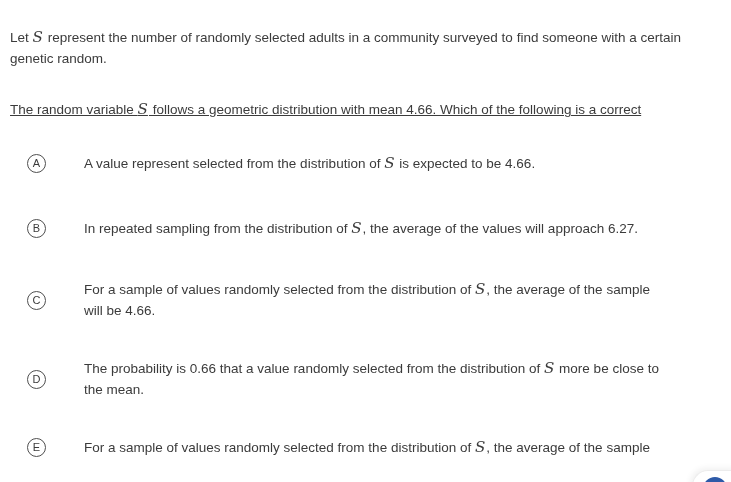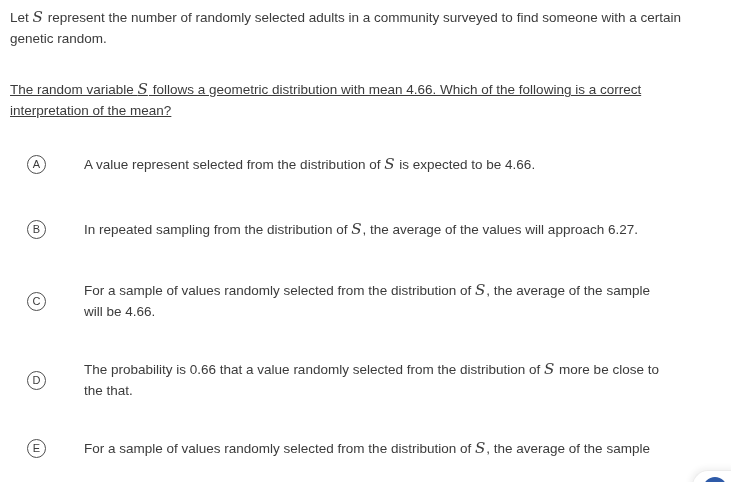--- a/index.html
+++ b/index.html
@@ -14,21 +14,21 @@
     width: 731px;
     height: 482px;
     overflow: hidden;
     position: relative;
     background: var(--background);
     color: var(--text);
     font-family: "Liberation Sans", sans-serif;
     font-size: 13.5px;
     line-height: 21px;
   }
-  .content { padding: 7px 3px 0 10px; }
+  .content { padding: 7px 3px 0 10px; margin-top: 20px; }
   .para { margin: 0; }
   .p2 { margin-top: 30px; text-decoration: underline; }
   .options { margin-top: 33px; }
   .option {
     display: flex;
     align-items: center;
     margin-left: 17px;
   }
   .option:nth-child(1) { margin-bottom: 44px; }
   .option:nth-child(2) { margin-bottom: 40px; }
@@ -75,38 +75,38 @@
     height: 24px;
     border-radius: 50%;
     background: var(--fab-blue);
   }
 </style>
 </head>
 <body>
 
 <main class="content">
   <p class="para p1"><span>Let </span><span class="math">S</span><span> represent the number of randomly selected adults in a community surveyed to find someone with a certain</span><br><span>genetic random.</span></p>
-  <p class="para p2"><span>The random variable </span><span class="math">S</span><span> follows a geometric distribution with mean 4.66. Which of the following is a correct</span><br><span>interpretation of the mean?</span></p>
+  <p class="para p2"><span>The random variable </span><span class="math">S</span><span> follows a geometric distribution with mean 4.66. Which of the following is a correct</span><br></p>
 
   <div class="options">
     <div class="option">
       <span class="badge">A</span>
       <span class="option-text"><span>A value represent selected from the distribution of </span><span class="math">S</span><span> is expected to be 4.66.</span></span>
     </div>
     <div class="option">
       <span class="badge">B</span>
       <span class="option-text"><span>In repeated sampling from the distribution of </span><span class="math">S</span><span>, the average of the values will approach 6.27.</span></span>
     </div>
     <div class="option">
       <span class="badge">C</span>
       <span class="option-text"><span>For a sample of values randomly selected from the distribution of </span><span class="math">S</span><span>, the average of the sample</span><br><span>will be 4.66.</span></span>
     </div>
     <div class="option">
       <span class="badge">D</span>
-      <span class="option-text"><span>The probability is 0.66 that a value randomly selected from the distribution of </span><span class="math">S</span><span> more be close to</span><br><span>the that.</span></span>
+      <span class="option-text"><span>The probability is 0.66 that a value randomly selected from the distribution of </span><span class="math">S</span><span> more be close to</span><br><span>the mean.</span></span>
     </div>
     <div class="option">
       <span class="badge">E</span>
       <span class="option-text"><span>For a sample of values randomly selected from the distribution of </span><span class="math">S</span><span>, the average of the sample</span><br></span>
     </div>
   </div>
 </main>
 
 <div class="fab-card"></div>
 <div class="fab"></div>

